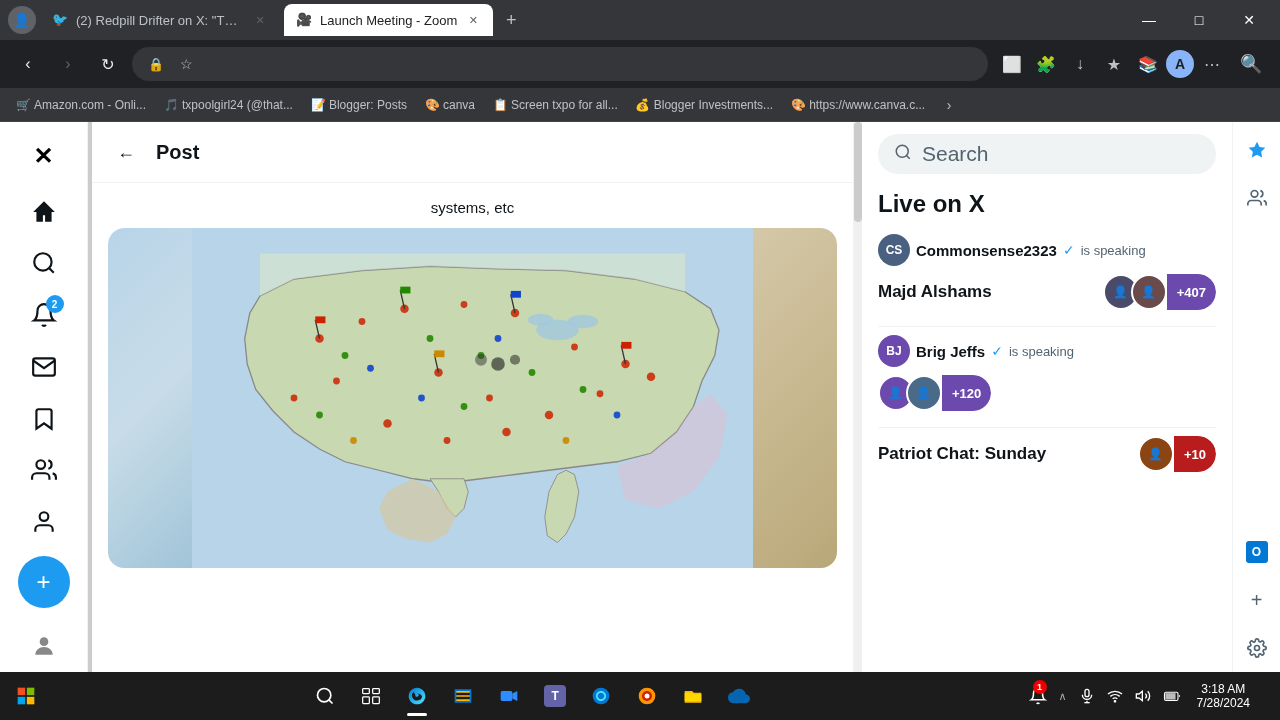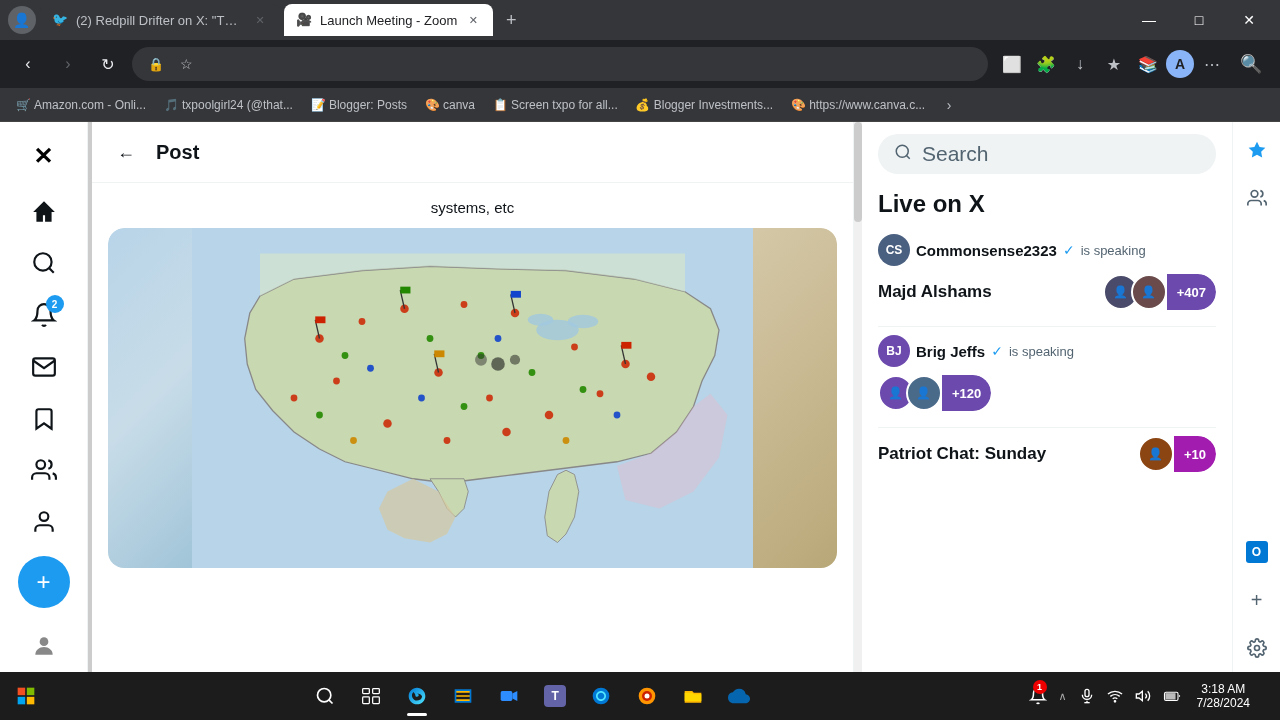--- a/index.html
+++ b/index.html
@@ -392,21 +392,21 @@
 
     <div class="live-item" style="border-bottom:none;">
       <div class="live-item-content">
         <div>
           <div class="live-event-title">Patriot Chat: Sunday</div>
         </div>
         <div class="listener-cluster">
           <div class="listener-avatars">
             <div class="listener-avatar" style="background:#8b4513;">👤</div>
           </div>
-          <div class="listener-count" style="background:#a21caf;">+10</div>
+          <div class="listener-count" style="background:#b91c1c;">+10</div>
         </div>
       </div>
     </div>
 
   </div>
 
   <div class="x-right-panel" style="border-left:1px solid #eff3f4;background:#fff;width:48px;display:flex;flex-direction:column;align-items:center;padding:8px 0;gap:4px;flex-shrink:0;">
     <div class="x-right-icon active" style="color:#1d9bf0;">
       <svg width="20" height="20" viewBox="0 0 24 24" fill="#1d9bf0">
           <path d="M12 2l3.09 6.26L22 9.27l-5 4.87 1.18 6.88L12 17.77l-6.18 3.25L7 14.14 2 9.27l6.91-1.01L12 2z"></path>

